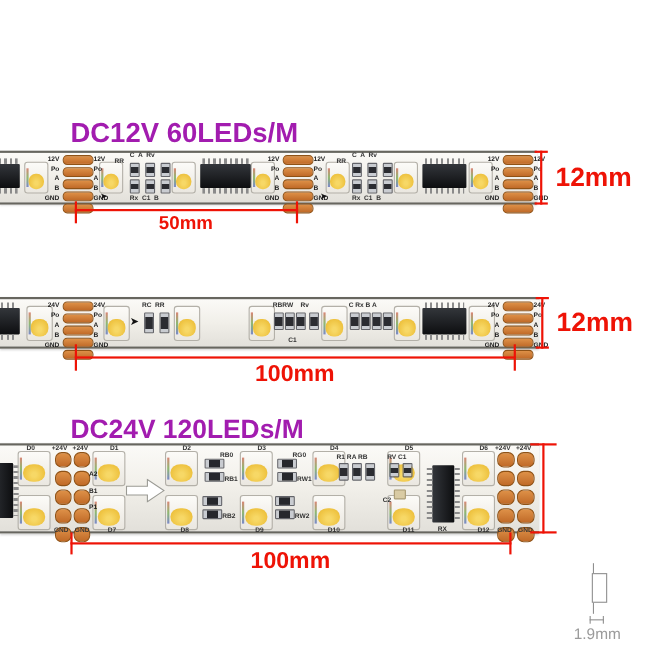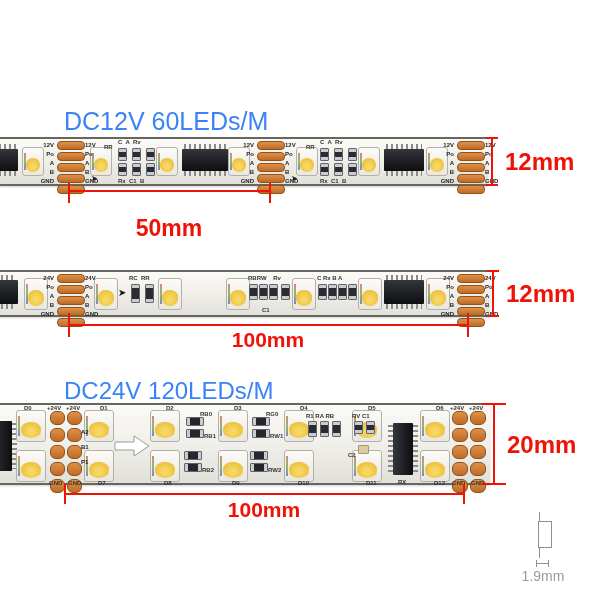--- a/index.html
+++ b/index.html
@@ -1,19 +1,19 @@
 <!DOCTYPE html>
 <html><head>
 <meta charset="utf-8">
 <style>
   html,body{margin:0;padding:0;background:#fff;}
   #canvas{position:relative;width:600px;height:600px;background:#fff;overflow:hidden;
           font-family:"Liberation Sans",sans-serif;}
   .title{position:absolute;left:62px;top:24px;font-size:42px;font-weight:800;color:#161616;letter-spacing:1px;}
-  .heading{position:absolute;font-size:25px;font-weight:400;color:#3b82f6;letter-spacing:0px;}
+  .heading{position:absolute;font-size:25px;font-weight:700;color:#a21caf;letter-spacing:0px;}
   
   .strip{position:absolute;left:0;box-sizing:border-box;
          background:linear-gradient(180deg,#fbfaf7 0%,#f1efe9 50%,#e2e0da 100%);
          border-top:2px solid #67665f;border-bottom:2px solid #67665f;
          box-shadow:0 1px 2px rgba(0,0,0,.18);}
   .strip *{position:absolute;}
   .led{border:1px solid #b3b0a8;border-radius:3px;
        background:linear-gradient(180deg,#fcfbf8,#eae7e0);}
   .led::after{content:"";position:absolute;left:14%;right:14%;top:36%;bottom:10%;
        background:radial-gradient(ellipse at 50% 60%,#f7d866 15%,#eec23f 70%,#dfaf2c);
@@ -154,21 +154,21 @@
   </div>
 
   <div class="rl" style="left:491px;top:137px;width:2px;height:49px;"></div>
   <div class="rl" style="left:486px;top:137px;width:12px;height:2px;"></div>
   <div class="rl" style="left:486px;top:184px;width:12px;height:2px;"></div>
   <div class="wlab" style="left:505px;top:148px;">12mm</div>
 
   <div class="rl" style="left:68px;top:183px;width:2px;height:20px;"></div>
   <div class="rl" style="left:269px;top:183px;width:2px;height:20px;"></div>
   <div class="rl" style="left:68px;top:190px;width:203px;height:2px;"></div>
-  <div class="dimlab" style="left:129px;top:193px;width:80px;font-size:23px;margin-top:22px;">50mm</div>
+  <div class="dimlab" style="left:129px;top:193px;width:80px;font-size:17px;">50mm</div>
 
 
   <div class="strip" style="top:270px;width:490px;height:47px;">
     <div class="ich" style="left:-16px;top:8px;width:34px;height:24px;"></div>
     <div class="led" style="left:24px;top:6px;width:22px;height:30px;"></div>
     <div class="led" style="left:94px;top:6px;width:22px;height:30px;"></div>
     <div class="led" style="left:158px;top:6px;width:22px;height:30px;"></div>
     <div class="led" style="left:226px;top:6px;width:22px;height:30px;"></div>
     <div class="led" style="left:292px;top:6px;width:22px;height:30px;"></div>
     <div class="led" style="left:358px;top:6px;width:22px;height:30px;"></div>
@@ -349,21 +349,20 @@
     </div>
     <div class="lab" style="left:450px;top:0;">+24V</div>
     <div class="lab" style="left:469px;top:0;">+24V</div>
     <div class="lab" style="left:452px;top:75px;">GND</div>
     <div class="lab" style="left:471px;top:75px;">GND</div>
   </div>
 
   <div class="rl" style="left:493px;top:403px;width:2px;height:82px;"></div>
   <div class="rl" style="left:482px;top:403px;width:24px;height:2px;"></div>
   <div class="rl" style="left:482px;top:483px;width:24px;height:2px;"></div>
-  <div class="wlab" style="left:507px;top:431px;">20mm</div>
 
   <div class="rl" style="left:64px;top:484px;width:2px;height:20px;"></div>
   <div class="rl" style="left:463px;top:484px;width:2px;height:20px;"></div>
   <div class="rl" style="left:64px;top:493px;width:401px;height:2px;"></div>
   <div class="dimlab" style="left:214px;top:498px;width:100px;font-size:21px;">100mm</div>
 
   <div class="gline" style="left:539px;top:512px;width:1px;height:46px;"></div>
   <div class="grect" style="left:538px;top:521px;width:12px;height:25px;"></div>
   <div class="gline" style="left:536px;top:560px;width:1px;height:7px;"></div>
   <div class="gline" style="left:548px;top:560px;width:1px;height:7px;"></div>

